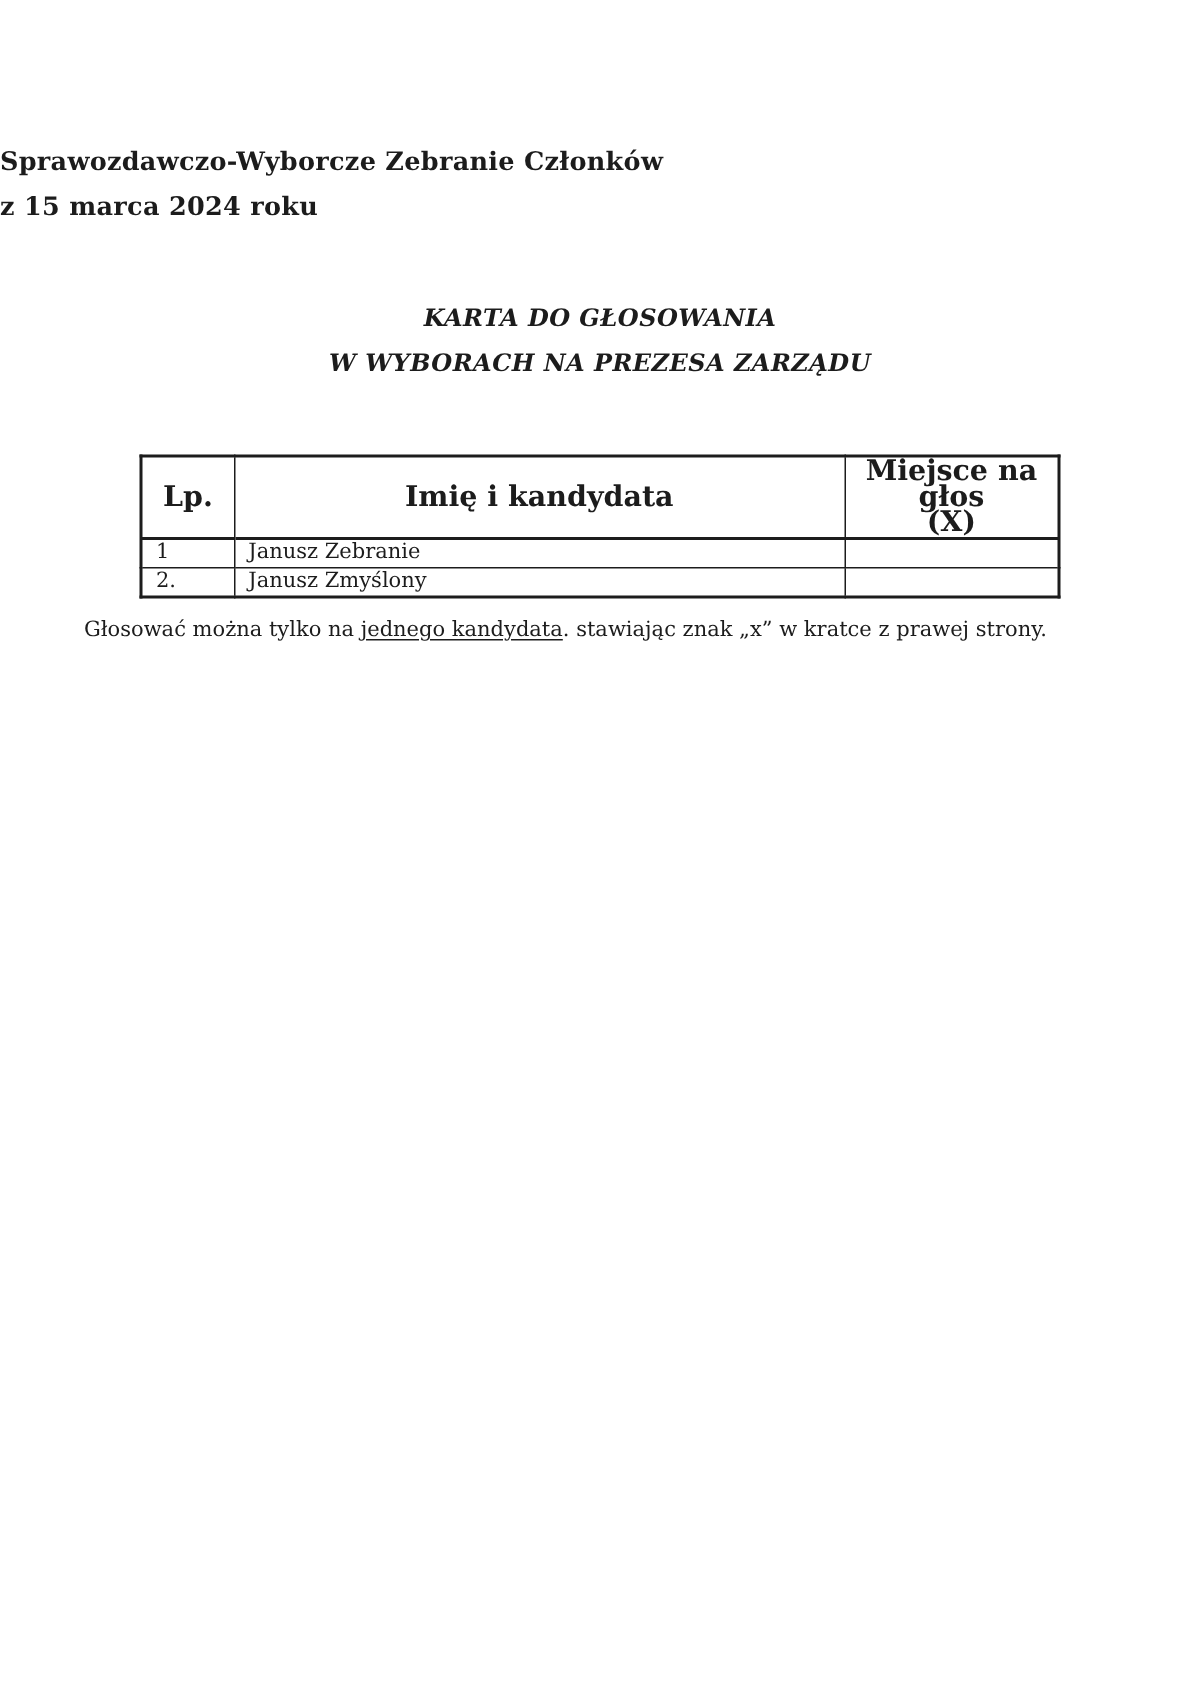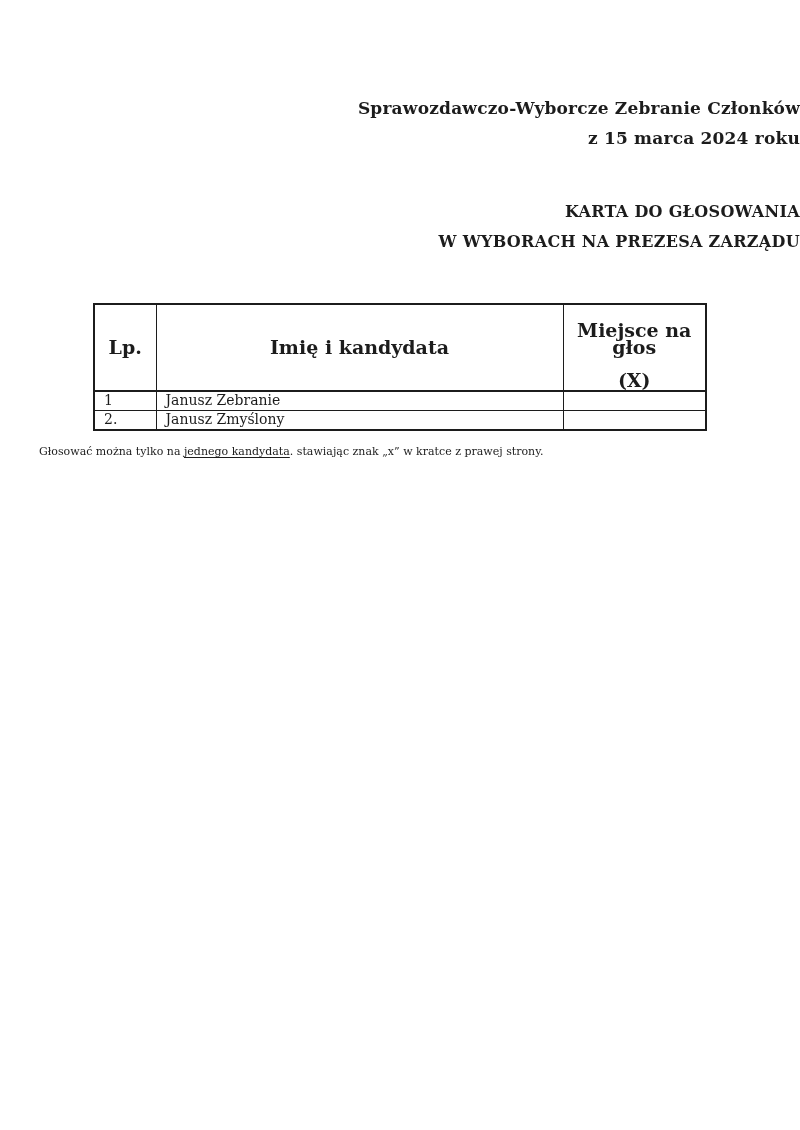--- a/index.html
+++ b/index.html
@@ -5,24 +5,24 @@
   * { margin: 0; padding: 0; box-sizing: border-box; }
   html, body { background: #ffffff; }
   body {
     width: 800px; height: 1130px;
     font-family: "DejaVu Serif", "Liberation Serif", serif;
     color: #1c1c1c;
     overflow: hidden;
   }
   .page { position: relative; width: 800px; height: 1130px; background: #ffffff; }
 
-  .title-block { padding-top: 93px; text-align: right; padding-left: 32px; }
+  .title-block { padding-top: 93px; text-align: left; }
   .title-block .t-line { font-weight: bold; font-size: 17px; line-height: 30px; letter-spacing: 0.2px; }
 
-  .subtitle-block { margin-top: 44px; text-align: right; }
+  .subtitle-block { margin-top: 44px; text-align: center; font-style: italic; }
   .subtitle-block .s-line { font-weight: bold; font-size: 16px; line-height: 30px; letter-spacing: 0.3px; }
 
   table.ballot {
     border-collapse: collapse;
     table-layout: fixed;
     margin: 46px 0 0 93px;
     width: 612px;
     border: 2px solid #1c1c1c;
   }
   table.ballot col.c-lp   { width: 62px; }
@@ -43,31 +43,31 @@
     border: 1px solid #1c1c1c;
     font-size: 14px;
     line-height: 17px;
     height: 18px;
     padding: 0 4px 1px 9px;
     text-align: left;
     vertical-align: middle;
     white-space: nowrap;
     overflow: hidden;
   }
-  .vote-hdr-line { display: block; margin-top: 16px; }
+  .vote-hdr-line { display: block; }
 
   .info-heading {
     margin: 92px 0 0 95px;
     font-weight: bold;
     font-size: 16px;
     letter-spacing: 0.2px;
   }
   .info-text {
-    margin: 11px 0 0 39px;
-    font-size: 11px;
+    margin: 11px 0 0 56px;
+    font-size: 14px;
     line-height: 20px;
   }
   .uline { text-decoration: underline; text-underline-offset: 2px; }
 </style>
 </head>
 <body>
 
 <div class="page">
 
   <div class="title-block">

